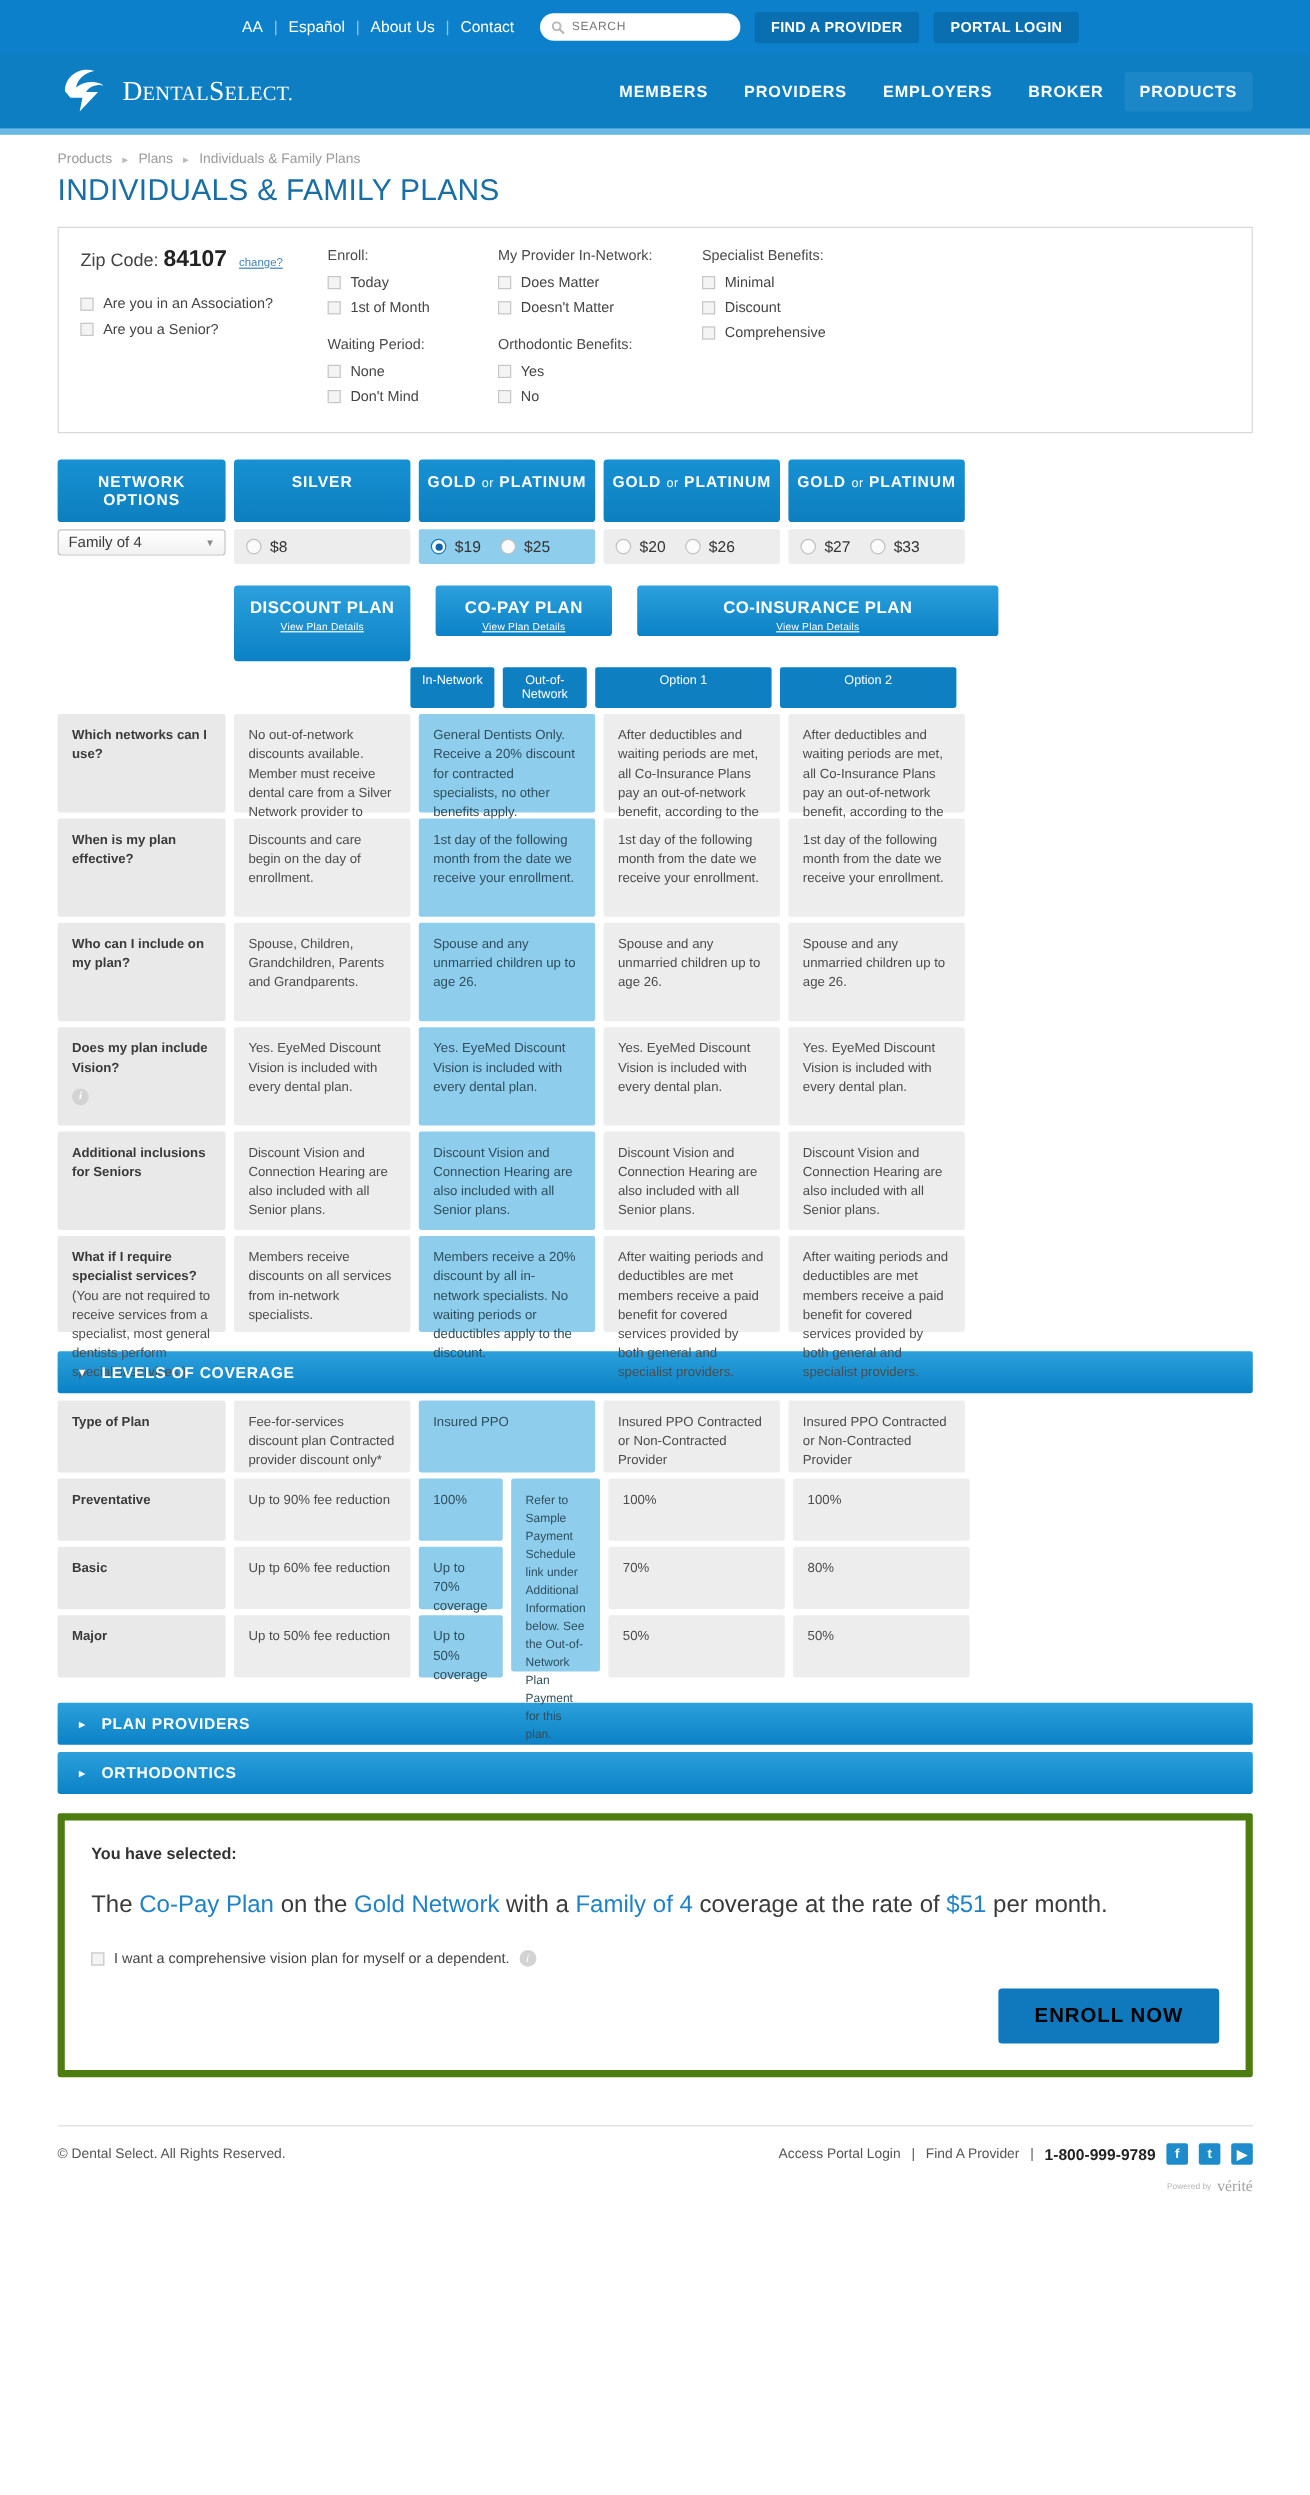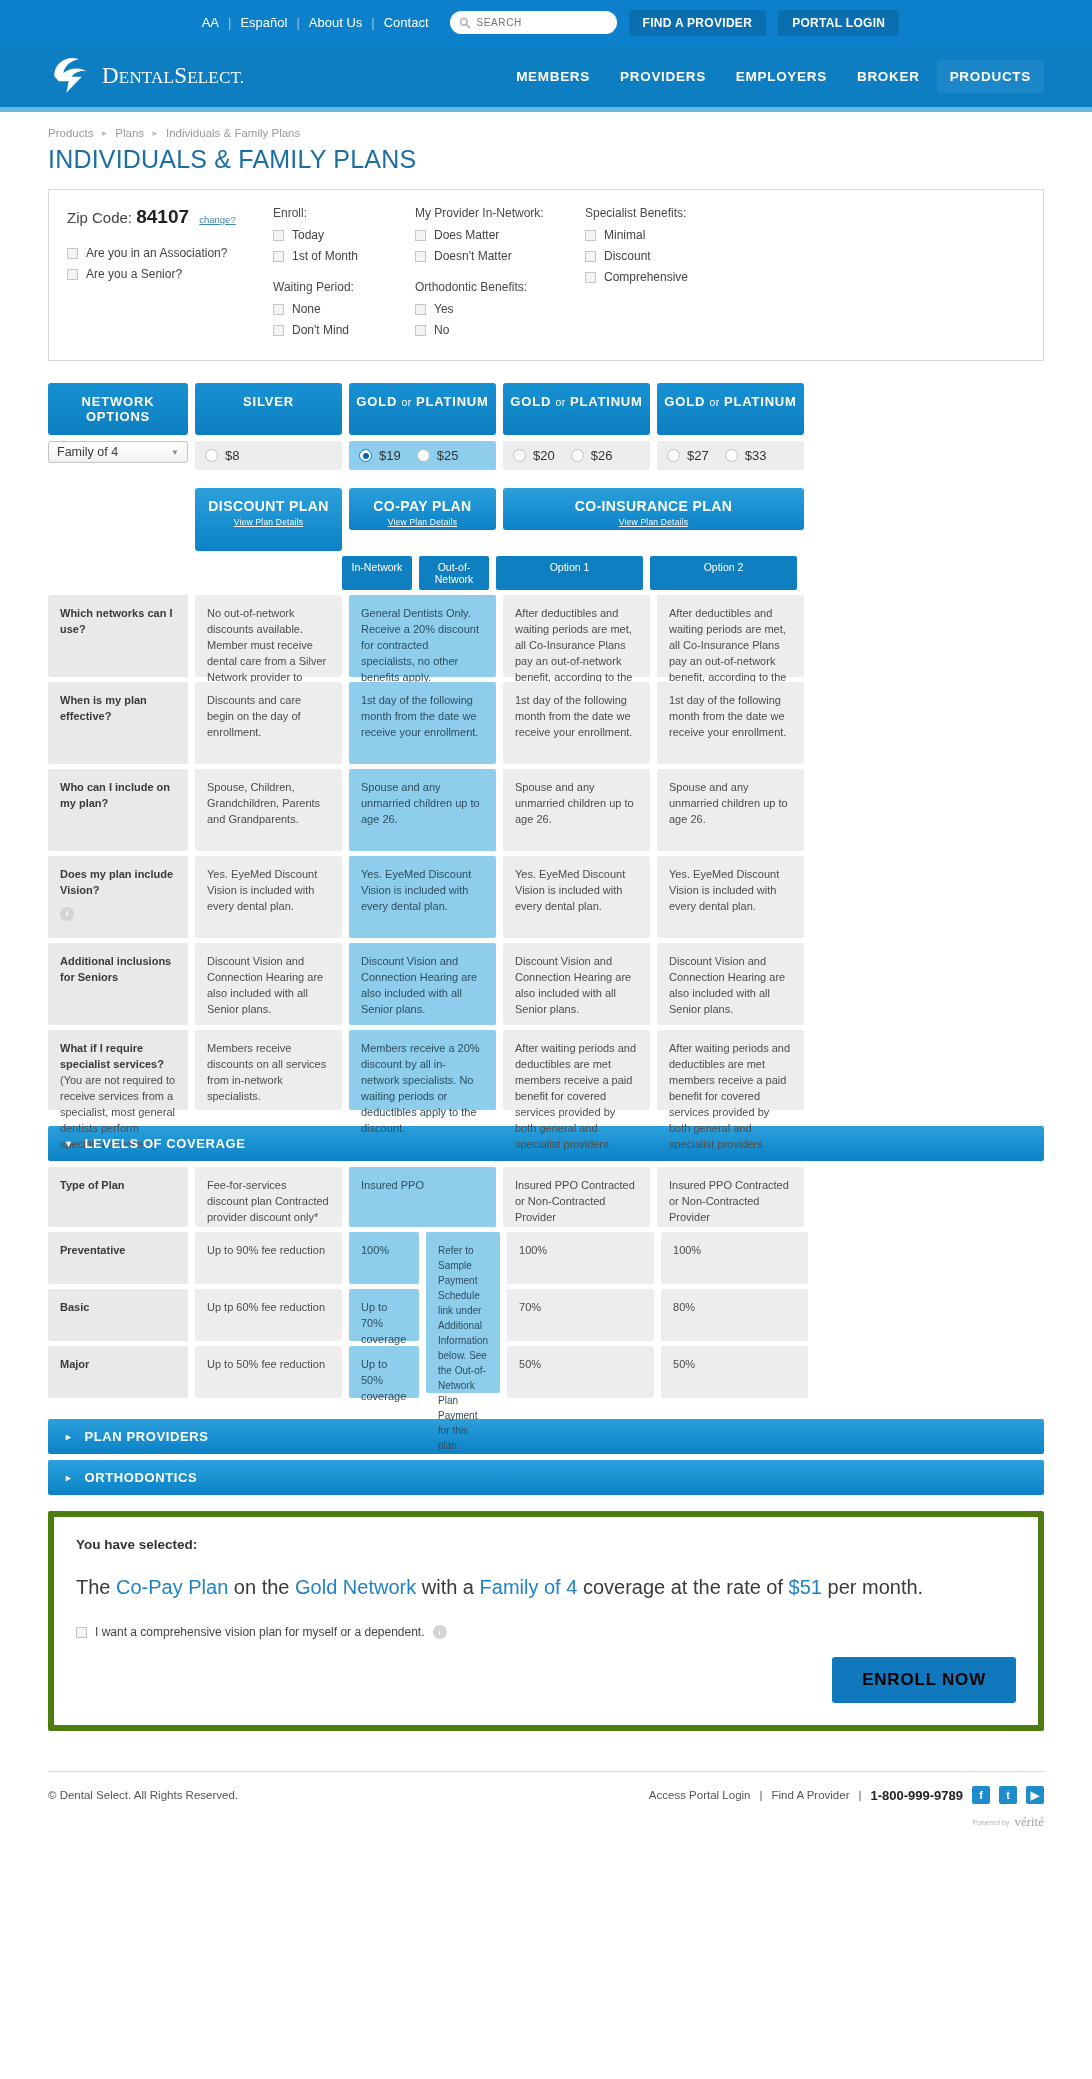--- a/index.html
+++ b/index.html
@@ -134,21 +134,21 @@
   .popt { display: flex; align-items: center; gap: 7px; }
   .selectbox {
     width: 140px; height: 22px; border: 1px solid #c3c3c3; border-radius: 3px;
     background: linear-gradient(#ffffff,#f1f1f1);
     display: flex; align-items: center; justify-content: space-between;
     padding: 0 8px; font-size: 12.5px; color: #3a3a3a;
   }
   .selectbox .cv { font-size: 8px; color: #8a8a8a; }
 
   
-  .cmp-head { display: flex; gap: 7px; margin-bottom: 5px; padding-left: 147px; }
+  .cmp-head { display: flex; gap: 21px; margin-bottom: 5px; padding-left: 147px; }
   .planhdr {
     background: linear-gradient(#2ca0dc, #0b82c6);
     color: #fff; text-align: center; border-radius: 3px;
     padding: 10px 0 9px 0;
   }
   .planhdr .t { font-size: 14px; font-weight: bold; letter-spacing: .4px; }
   .planhdr .d { font-size: 8.5px; text-decoration: underline; margin-top: 3px; letter-spacing: .2px; }
   .hdr-discount { width: 147px; flex: 0 0 147px; height: 63px; }
   .hdr-copay   { width: 147px; flex: 0 0 147px; height: 42px; }
   .hdr-coins   { width: 301px; flex: 0 0 301px; height: 42px; }

